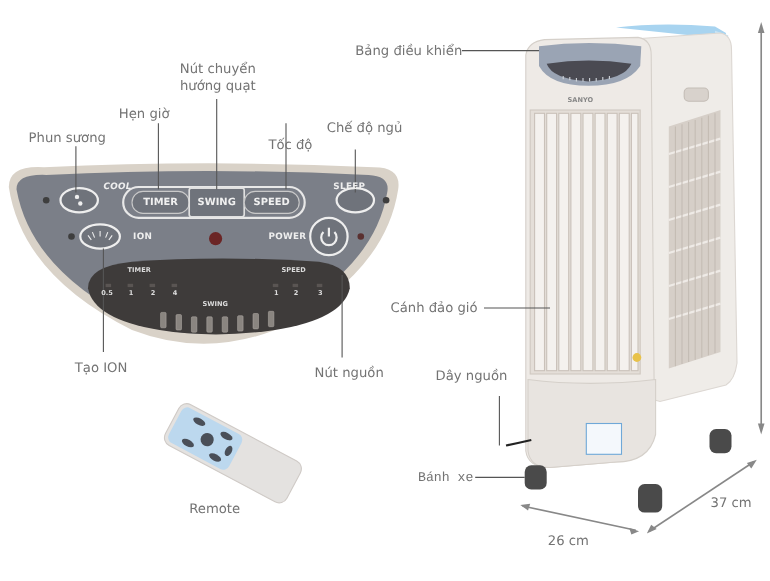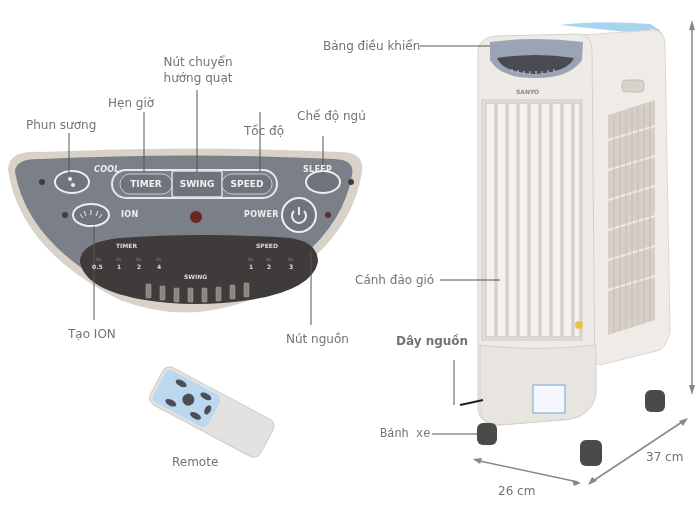--- a/index.html
+++ b/index.html
@@ -206,17 +206,17 @@
 <div class="lbl" style="left:26px;top:118px;">Phun sương</div>
 <div class="lbl" style="left:108px;top:96px;">Hẹn giờ</div>
 <div class="lbl center" style="left:198px;top:55px;">Nút chuyển</div>
 <div class="lbl center" style="left:198px;top:71px;">hướng quạt</div>
 <div class="lbl" style="left:244px;top:96px;margin-top:28px;">Tốc độ</div>
 <div class="lbl" style="left:297px;top:109px;">Chế độ ngủ</div>
 <div class="lbl" style="left:323px;top:39px;">Bảng điều khiển</div>
 <div class="lbl" style="left:68px;top:327px;">Tạo ION</div>
 <div class="lbl" style="left:286px;top:332px;">Nút nguồn</div>
 <div class="lbl" style="left:355px;top:273px;text-align:center;">Cánh đảo gió</div>
-<div class="lbl" style="left:396px;top:334px;font-weight:bold;">Dây nguồn</div>
+<div class="lbl" style="left:396px;top:334px;">Dây nguồn</div>
 <div class="lbl" style="left:380px;top:427px;font-family:Liberation Mono, monospace;">Bánh xe</div>
 <div class="lbl" style="left:156px;top:455px;margin-left:16px;">Remote</div>
 <div class="lbl" style="left:498px;top:484px;">26 cm</div>
 <div class="lbl" style="left:646px;top:450px;text-align:center;">37 cm</div>
 
 </body></html>

